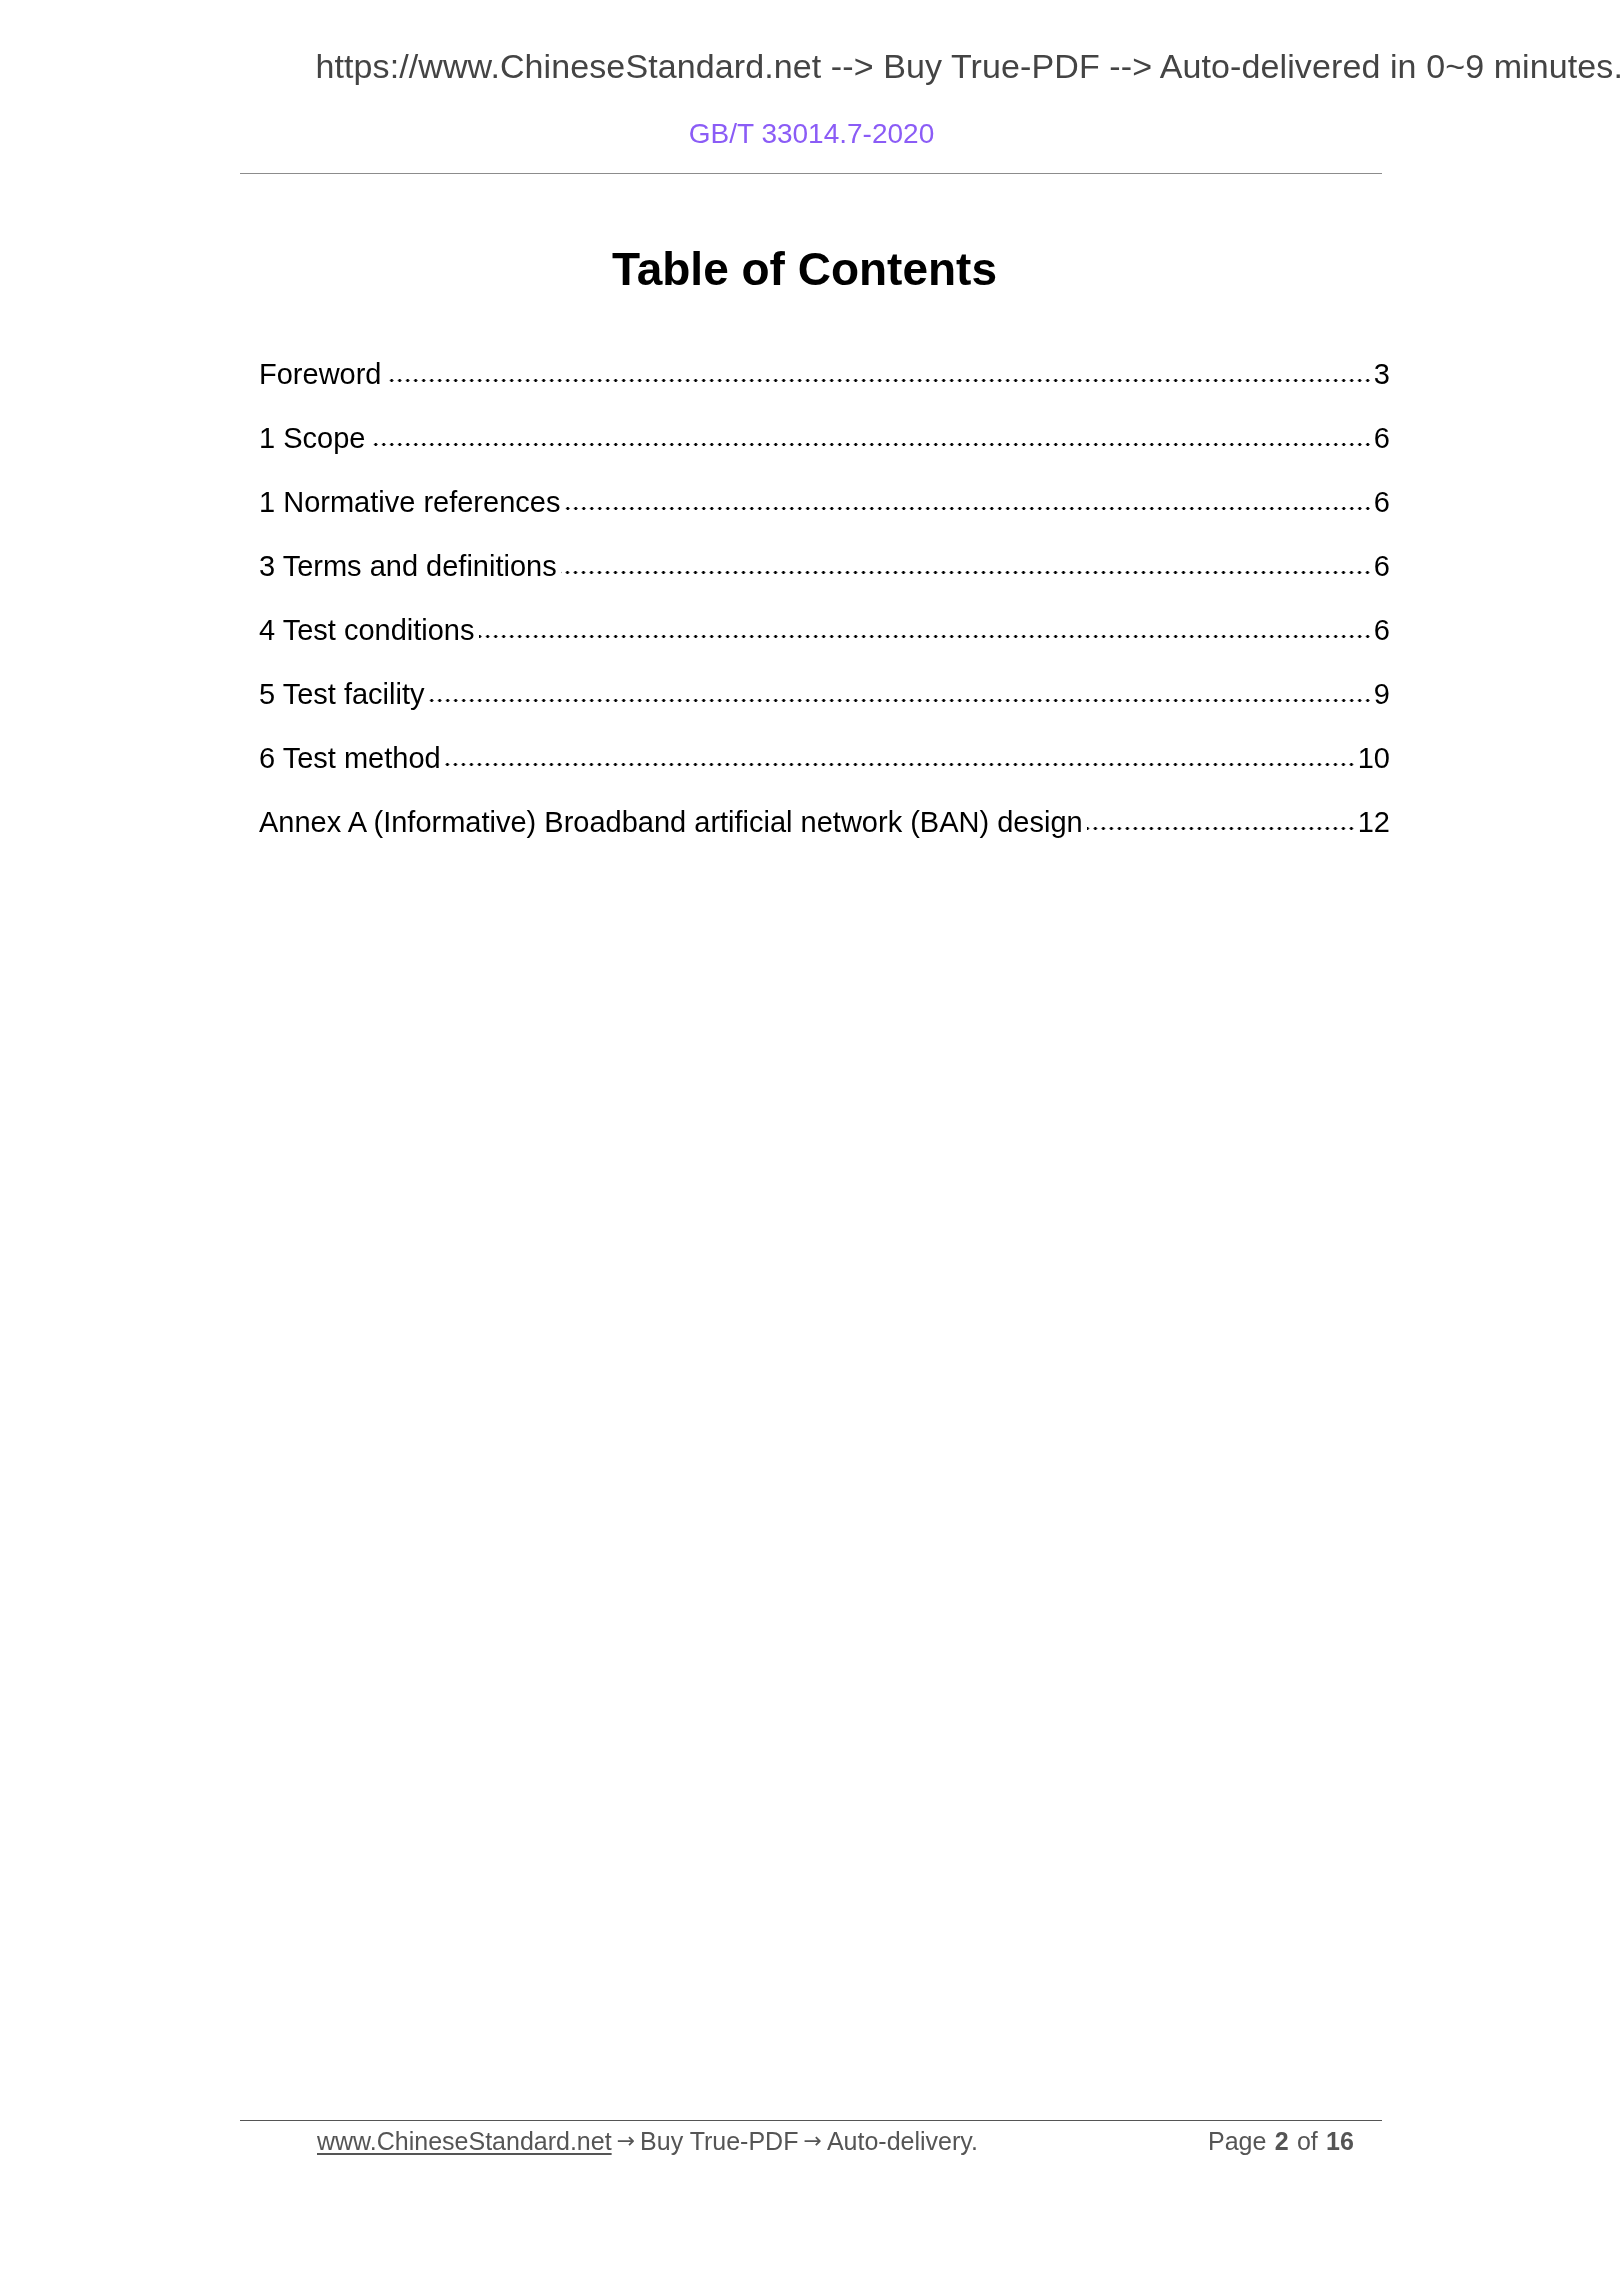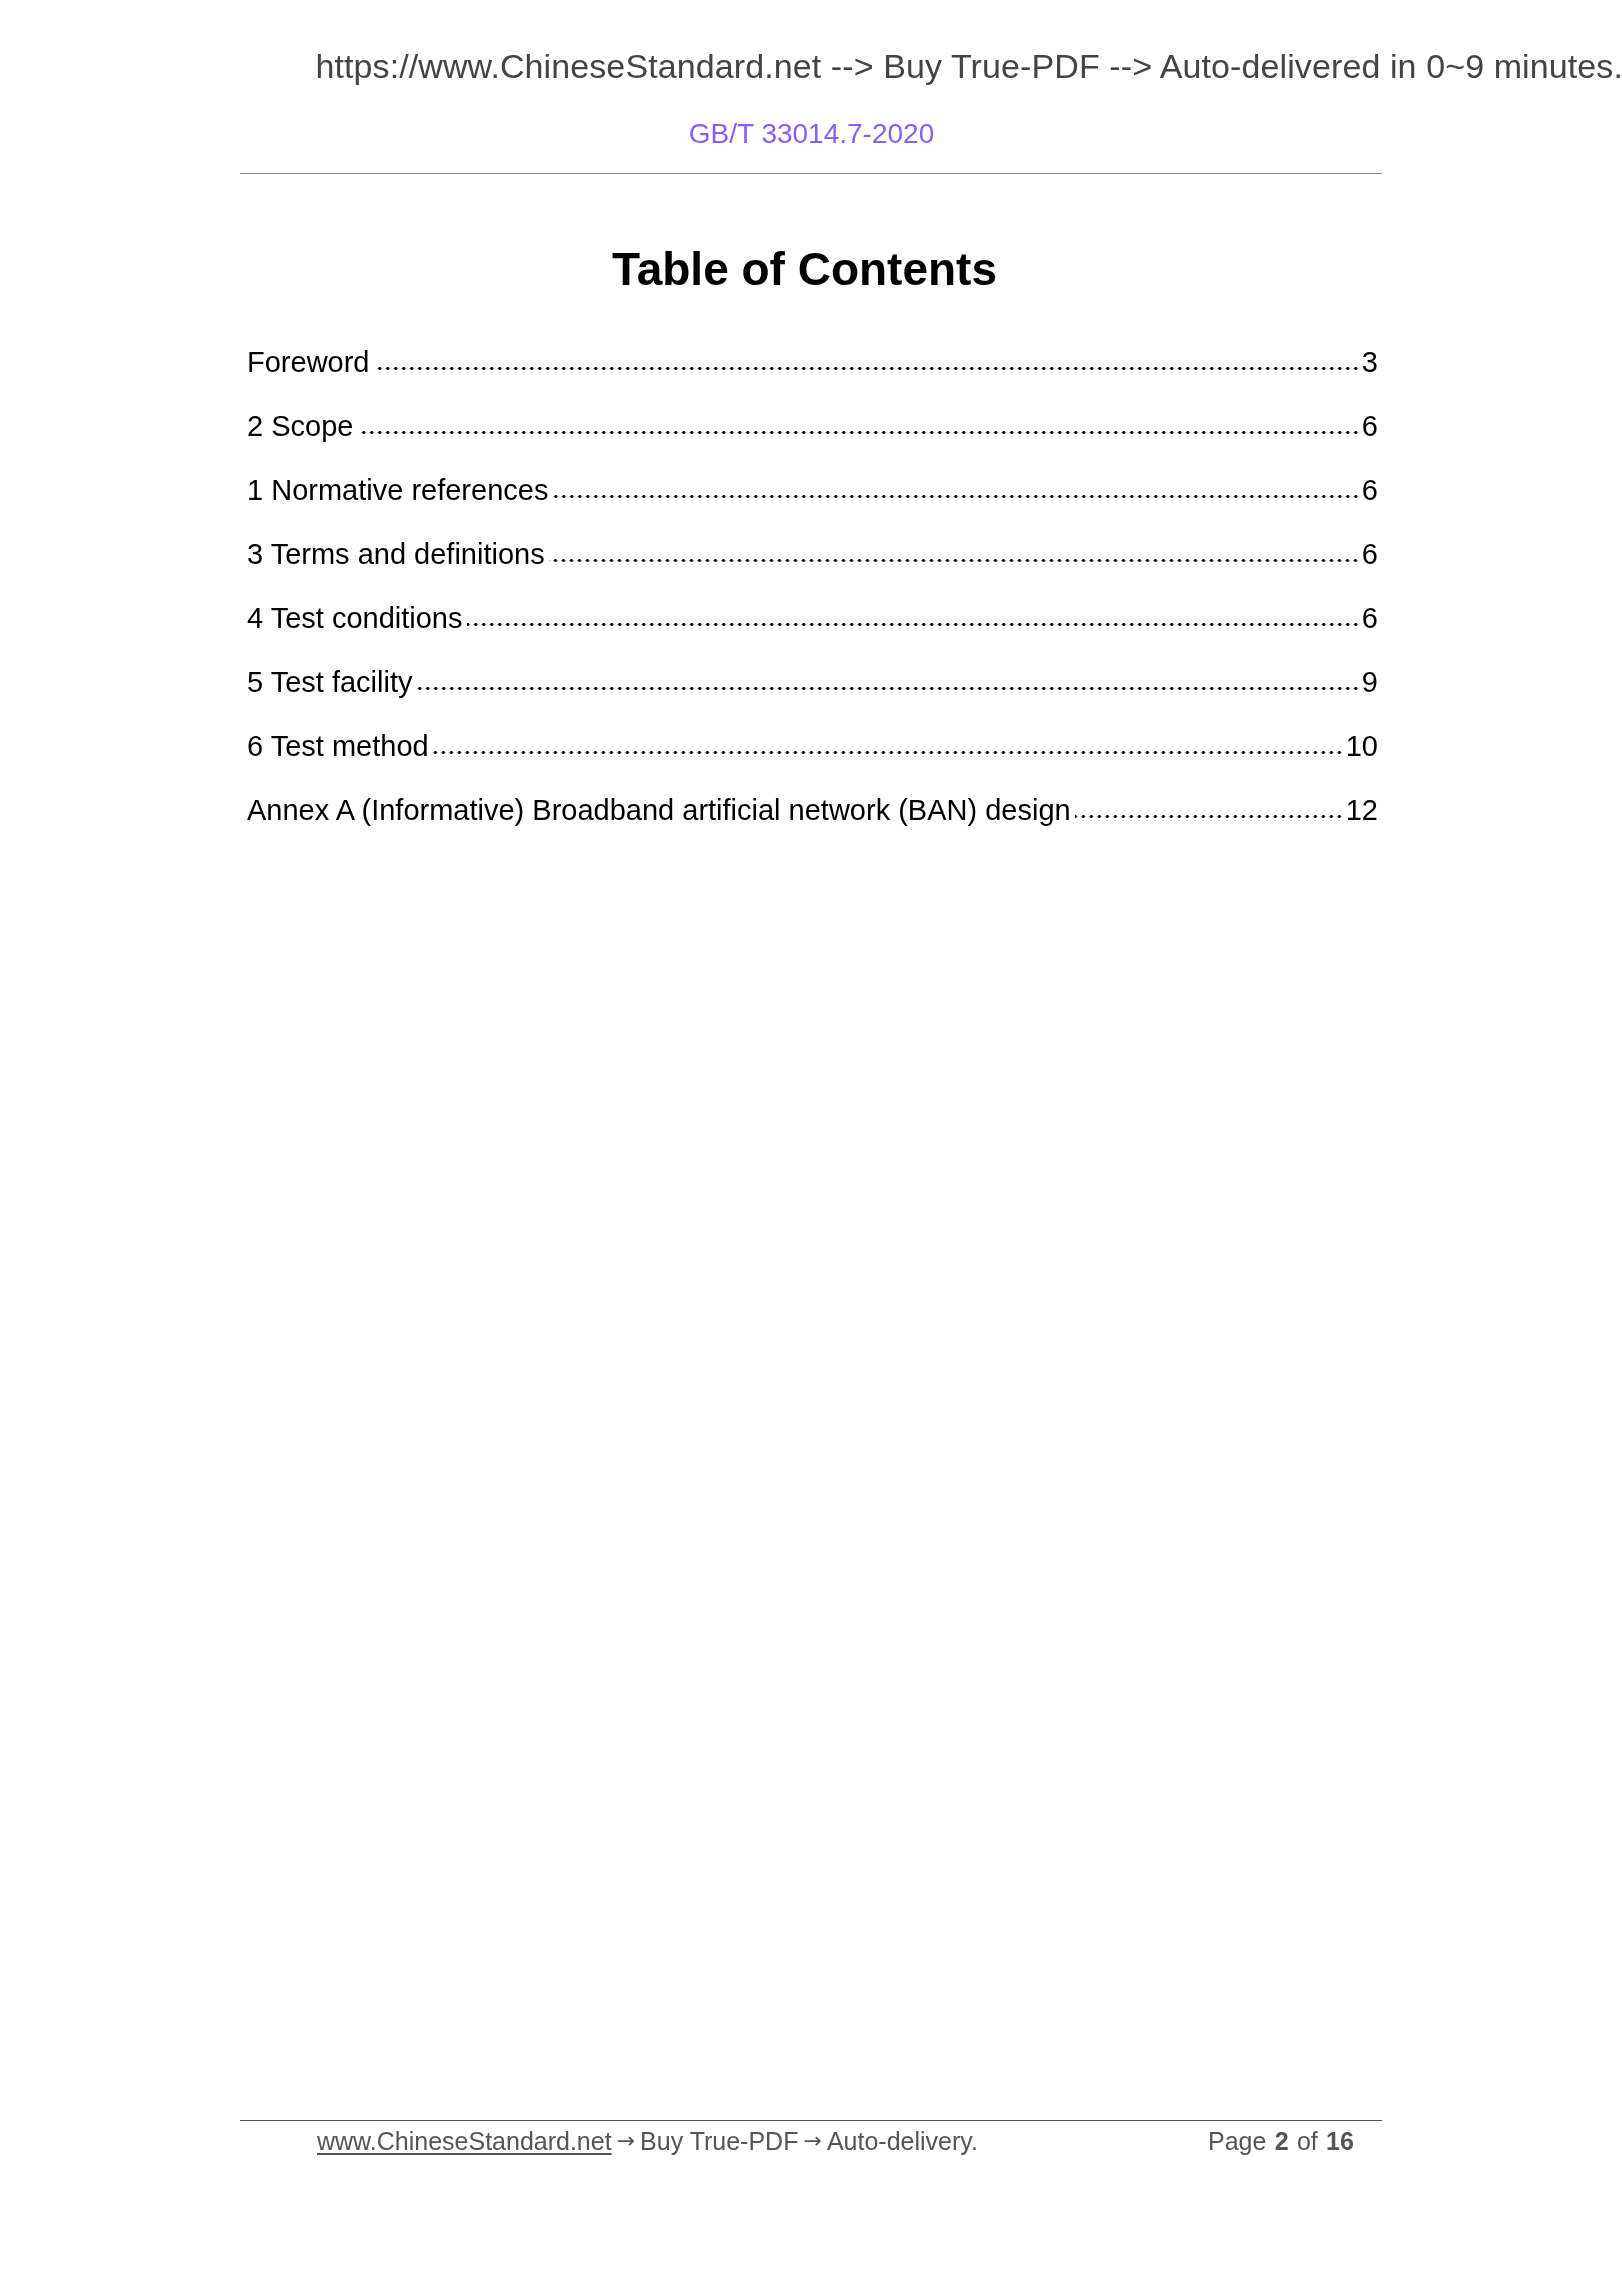--- a/index.html
+++ b/index.html
@@ -56,21 +56,21 @@
       line-height: 53px;
       font-weight: bold;
       color: #000;
       white-space: nowrap;
     }
     .toc {
       position: absolute;
       left: 246px;
       width: 1131px;
       top: 342px;
-      margin: 1px;
+      margin: 13px;
       padding: 0;
       list-style: none;
     }
     .toc-row {
       display: flex;
       align-items: baseline;
       height: 64px;
       font-size: 29px;
       line-height: 38px;
       color: #000;
@@ -159,21 +159,21 @@
 
 <h1 class="page-title" style="margin:0;">Table of Contents</h1>
 
 <ul class="toc">
   <li class="toc-row">
     <span class="toc-label">Foreword</span>
     <span class="toc-leader"></span>
     <span class="toc-page">3</span>
   </li>
   <li class="toc-row">
-    <span class="toc-label">2 Scope</span>
+    <span class="toc-label">1 Scope</span>
     <span class="toc-leader"></span>
     <span class="toc-page">6</span>
   </li>
   <li class="toc-row">
     <span class="toc-label">1 Normative references</span>
     <span class="toc-leader"></span>
     <span class="toc-page">6</span>
   </li>
   <li class="toc-row">
     <span class="toc-label">3 Terms and definitions </span>

